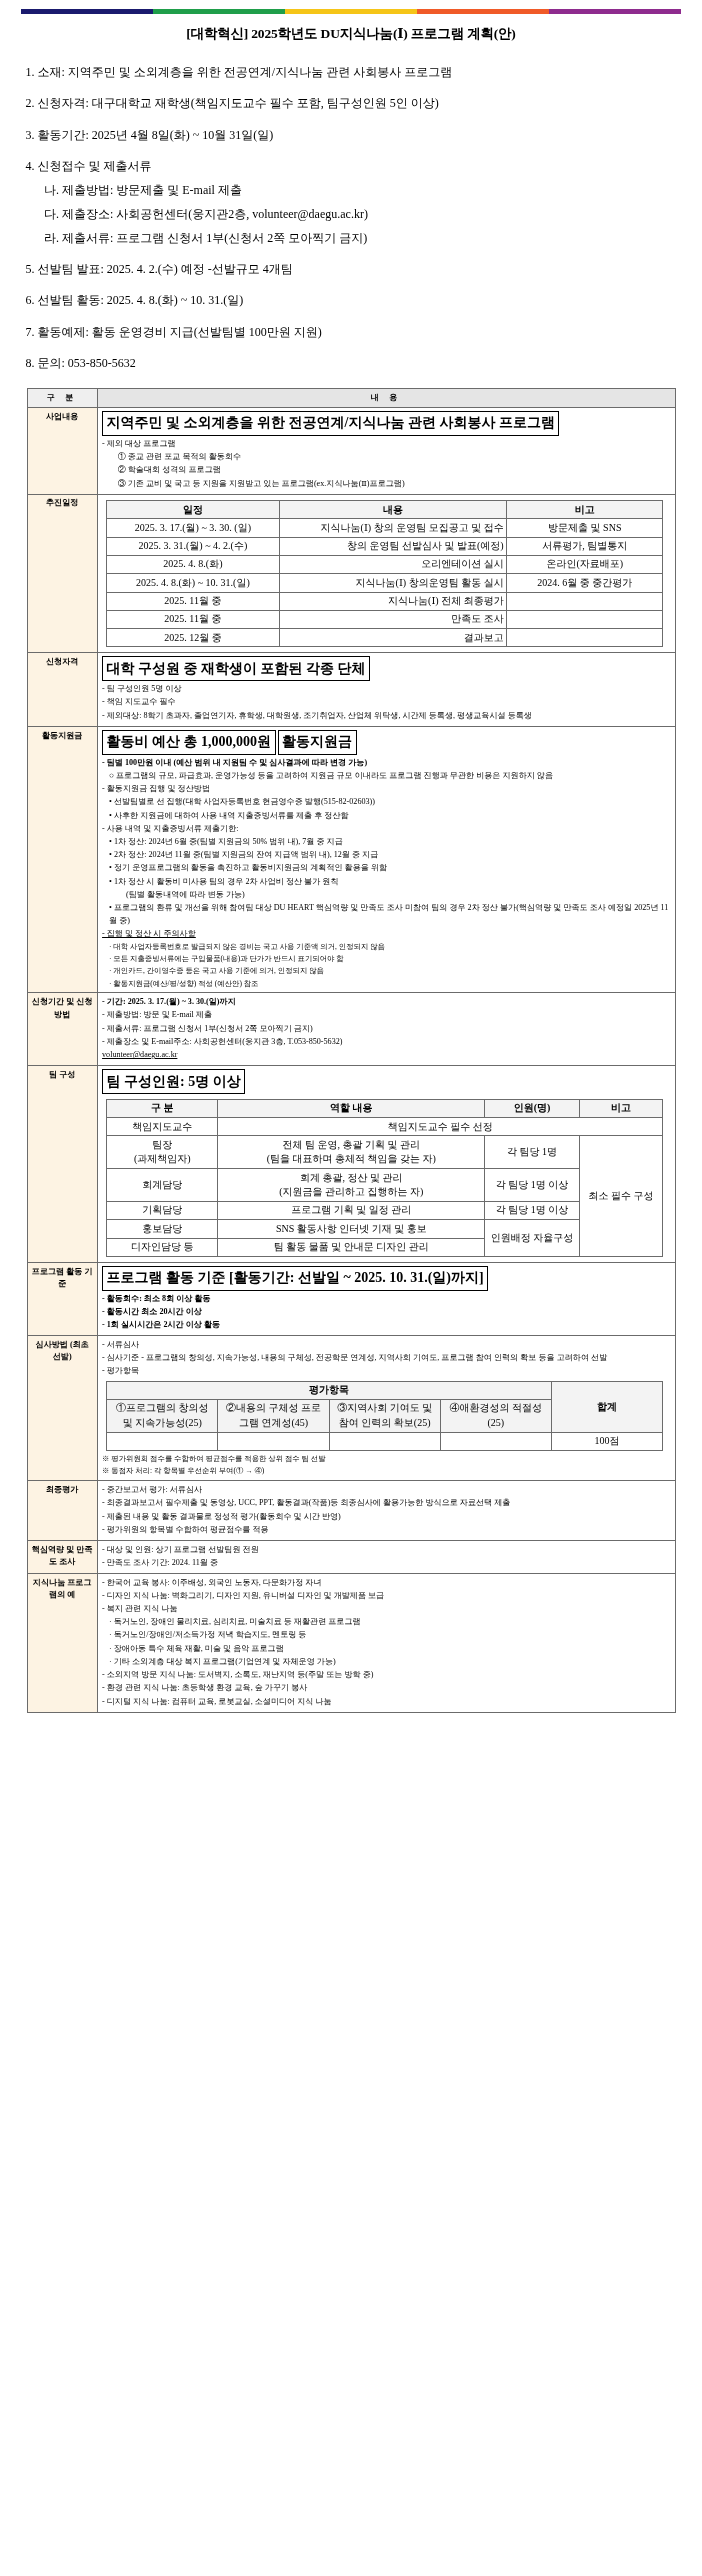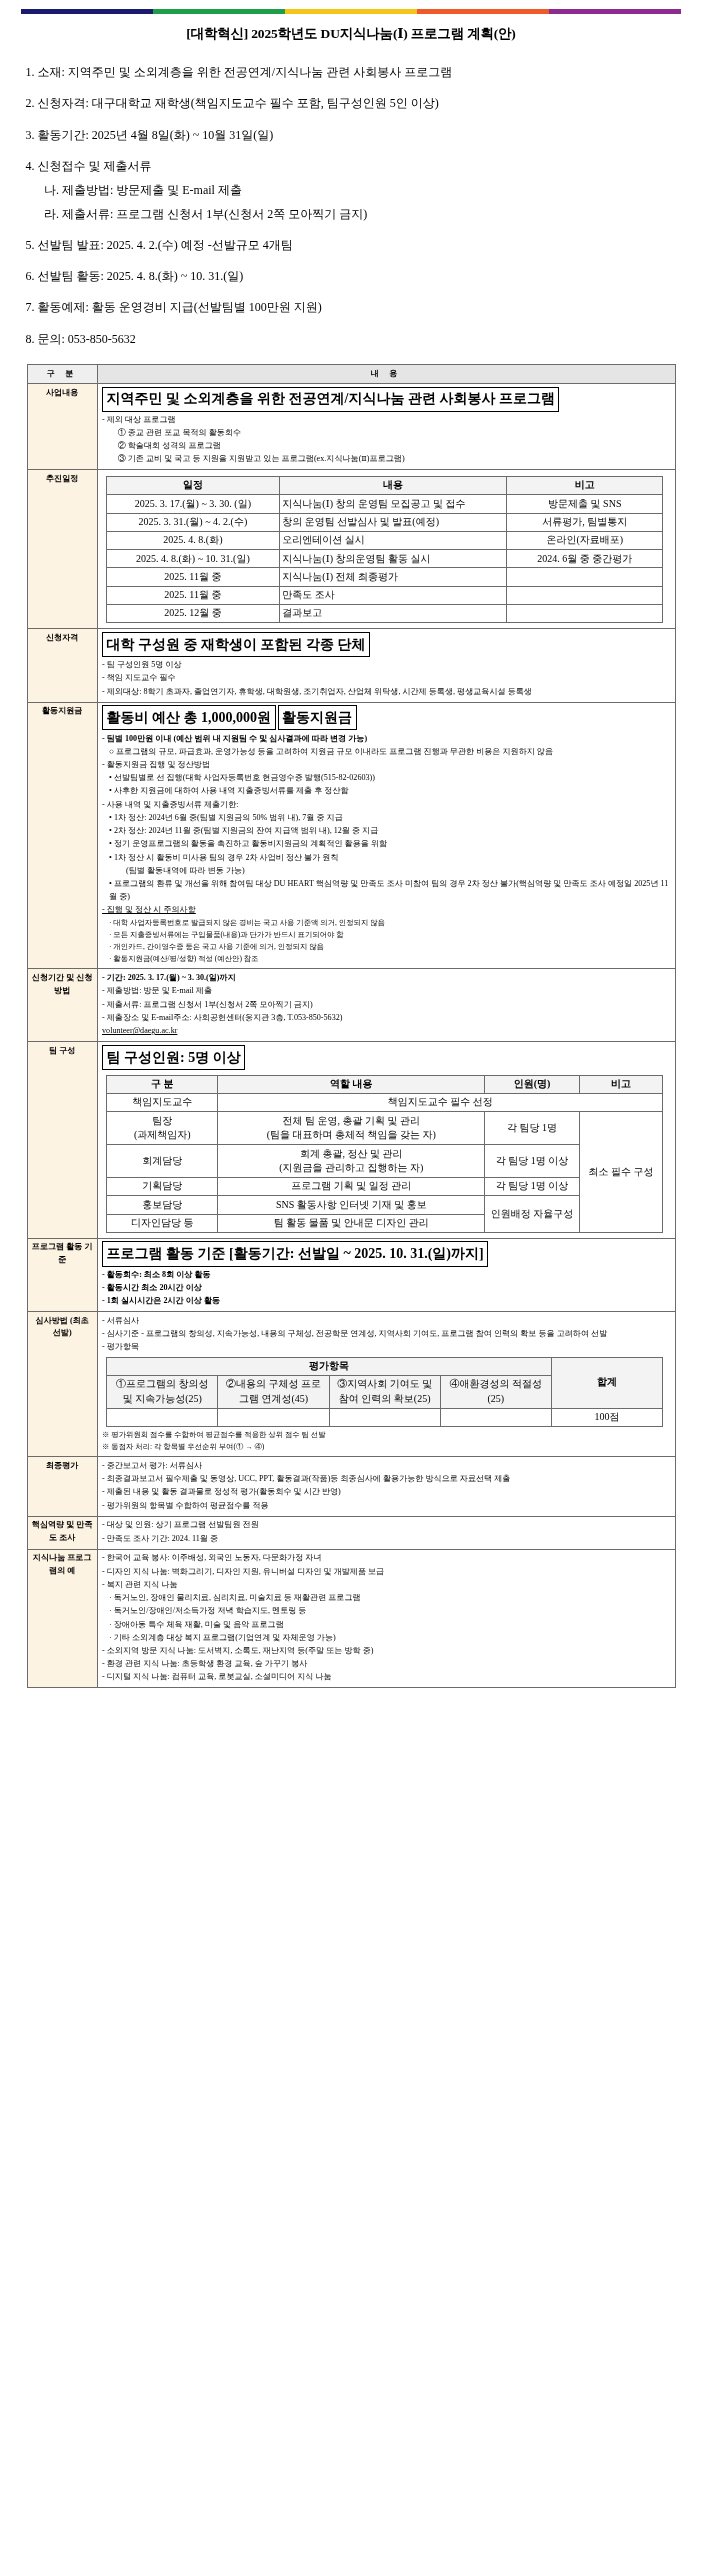--- a/index.html
+++ b/index.html
@@ -90,21 +90,21 @@
   }
   table.inner th,table.inner td{
     border:0.7px solid #6b6b6b;
     font-size:10px;
     line-height:1.45;
     padding:1.4px 2.8px;
     vertical-align:middle;
   }
   table.inner th{background:#f3f3f3;text-align:center;font-weight:bold;}
   table.inner td.c{text-align:center;}
-  table.inner td.l{text-align:left;border-radius:6px;}
+  table.inner td.l{text-align:right;border-radius:6px;}
 
   .small{font-size:7.4px;}
 </style>
 </head>
 <body>
 
 <div class="page">
 
   <div class="topbar">
     <i style="background:#1a1a6e"></i>
@@ -115,20 +115,21 @@
   </div>
 
   <div class="doc-title">[대학혁신] 2025학년도 DU지식나눔(Ⅰ) 프로그램 계획(안)</div>
 
   <div class="outline">
     <p class="l1">1. 소재: 지역주민 및 소외계층을 위한 전공연계/지식나눔 관련 사회봉사 프로그램</p>
     <p class="l1">2. 신청자격: 대구대학교 재학생(책임지도교수 필수 포함, 팀구성인원 5인 이상)</p>
     <p class="l1">3. 활동기간: 2025년 4월 8일(화) ~ 10월 31일(일)</p>
     <p class="l1">4. 신청접수 및 제출서류</p>
     <p class="l2">나. 제출방법: 방문제출 및 E-mail 제출</p>
+    <p class="l2">다. 제출장소: 사회공헌센터(웅지관2층, volunteer@daegu.ac.kr)</p>
     <p class="l2">라. 제출서류: 프로그램 신청서 1부(신청서 2쪽 모아찍기 금지)</p>
     <p class="l1">5. 선발팀 발표: 2025. 4. 2.(수) 예정 -선발규모 4개팀</p>
     <p class="l1">6. 선발팀 활동: 2025. 4. 8.(화) ~ 10. 31.(일)</p>
     <p class="l1">7. 활동예제: 활동 운영경비 지급(선발팀별 100만원 지원)</p>
     <p class="l1">8. 문의: 053-850-5632</p>
   </div>
 
   <table class="main">
     <tbody>
       <tr class="hdr">

